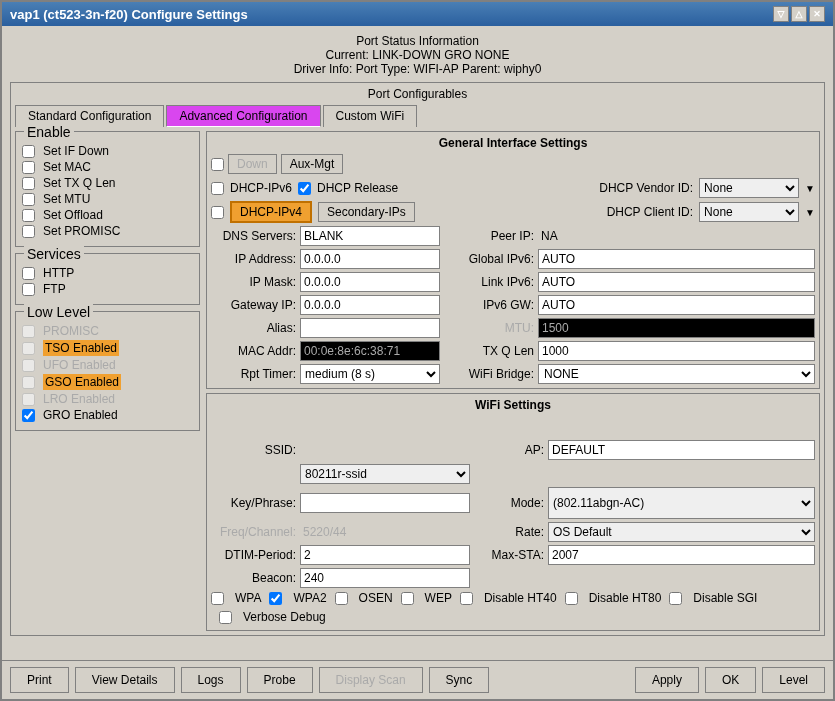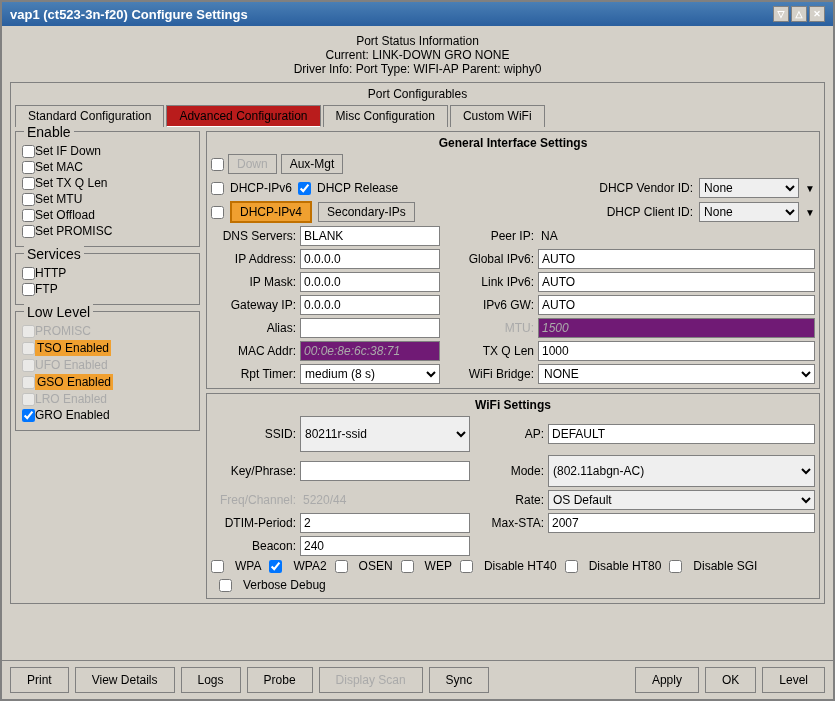--- a/index.html
+++ b/index.html
@@ -15,43 +15,43 @@
 
     .port-status { text-align: center; background: #d4d0c8; padding: 2px; }
     .port-status .section-title { font-size: 12px; }
     .port-status .info-line { font-size: 12px; }
 
     .port-configurables { border: 1px solid #808080; padding: 4px; }
     .port-configurables-title { text-align: center; font-size: 12px; margin-bottom: 4px; }
 
     .tabs { display: flex; gap: 2px; margin-bottom: 4px; }
     .tab { padding: 3px 12px; background: #d4d0c8; border: 1px solid #808080; cursor: pointer; font-size: 12px; border-bottom: none; }
-    .tab.active { background: #b91c1c; border-bottom: 1px solid #ffffff; z-index: 1; }
+    .tab.active { background: #d946ef; border-bottom: 1px solid #ffffff; z-index: 1; }
 
     .tab-content { display: flex; gap: 6px; flex: 1; }
 
     
     .left-panel { width: 185px; display: flex; flex-direction: column; gap: 6px; }
 
     .group-box { border: 1px solid #808080; padding: 4px 6px 6px 6px; position: relative; }
     .group-box-title { position: absolute; top: -8px; left: 8px; background: #d4d0c8; padding: 0 3px; font-size: 14px; }
 
-    .checkbox-row { display: flex; align-items: center; gap: 0; margin: 2px 0; font-size: 12px; }
+    .checkbox-row { display: flex; align-items: center; gap: 8px; margin: 2px 0; font-size: 12px; }
     .checkbox-row input[type=checkbox] { width: 13px; height: 13px; }
 
     .highlighted { background: #f0a030; padding: 1px 2px; }
 
     
     .right-panel { flex: 1; display: flex; flex-direction: column; gap: 4px; }
 
     .section-box { border: 1px solid #808080; padding: 4px; }
     .section-box-title { text-align: center; font-size: 12px; font-weight: bold; margin-bottom: 4px; }
     .form-label { text-align: right; font-size: 12px; white-space: nowrap; }
     .form-input { border: 1px solid #808080; background: white; padding: 1px 3px; font-size: 12px; height: 20px; width: 100%; }
-    .form-input.disabled { background: #701a75; color: #808080; font-style: italic; }
+    .form-input.disabled { background: #000000; color: #808080; }
     .form-select { border: 1px solid #808080; background: white; padding: 1px; font-size: 12px; height: 20px; width: 100%; }
     .form-static { font-size: 12px; padding: 1px 3px; }
 
     .top-buttons { display: flex; gap: 4px; margin-bottom: 4px; align-items: center; }
     .small-btn { padding: 2px 8px; border: 1px solid #808080; background: #d4d0c8; cursor: pointer; font-size: 12px; }
     .small-btn.active { background: #f0a030; border: 2px solid #c07000; }
 
     .checkbox-inline { display: flex; align-items: center; gap: 11px; font-size: 12px; }
 
     .wifi-checkboxes { display: flex; gap: 8px; align-items: center; flex-wrap: wrap; padding: 3px 0; }
@@ -92,21 +92,20 @@
         <span>Port Type: WIFI-AP   Parent: wiphy0</span>
       </div>
     </div>
 
     <div class="port-configurables">
       <div class="port-configurables-title">Port Configurables</div>
 
       <div class="tabs">
         <div class="tab">Standard Configuration</div>
         <div class="tab active">Advanced Configuration</div>
-        <div class="tab">Misc Configuration</div>
         <div class="tab">Custom WiFi</div>
       </div>
 
       <div class="tab-content">
 
         <div class="left-panel">
 
           <div class="group-box" style="padding-top: 10px;">
             <span class="group-box-title">Enable</span>
             <div class="checkbox-row">
@@ -258,21 +257,21 @@
                 <option>br0</option>
               </select>
             </div>
           </div>
 
           <div class="section-box">
             <div class="section-box-title">WiFi Settings</div>
 
             <div style="display:grid; grid-template-columns: 85px 170px 70px 1fr; gap:3px 4px; align-items:center;">
               <span class="form-label">SSID:</span>
-              <select style="height:36px; font-size:12px; border:1px solid #808080; width:100%;">
+              <select style="height:20px; font-size:12px; border:1px solid #808080; width:100%;margin-top:48px;">
                 <option>80211r-ssid</option>
               </select>
               <span class="form-label">AP:</span>
               <input class="form-input" value="DEFAULT" style="">
 
               <span class="form-label">Key/Phrase:</span>
               <input class="form-input" value="" type="password" style="">
               <span class="form-label">Mode:</span>
               <select style="height:32px; font-size:12px; border:1px solid #808080; width:100%;">
                 <option>(802.11abgn-AC)</option>

